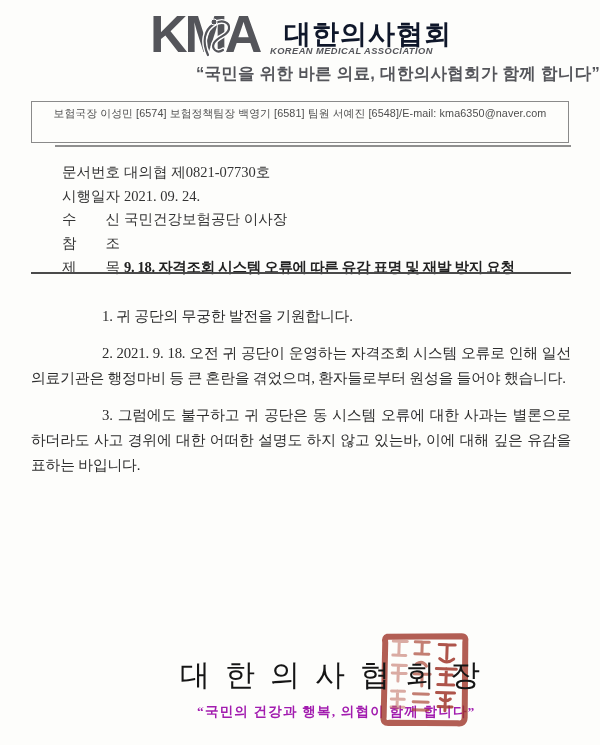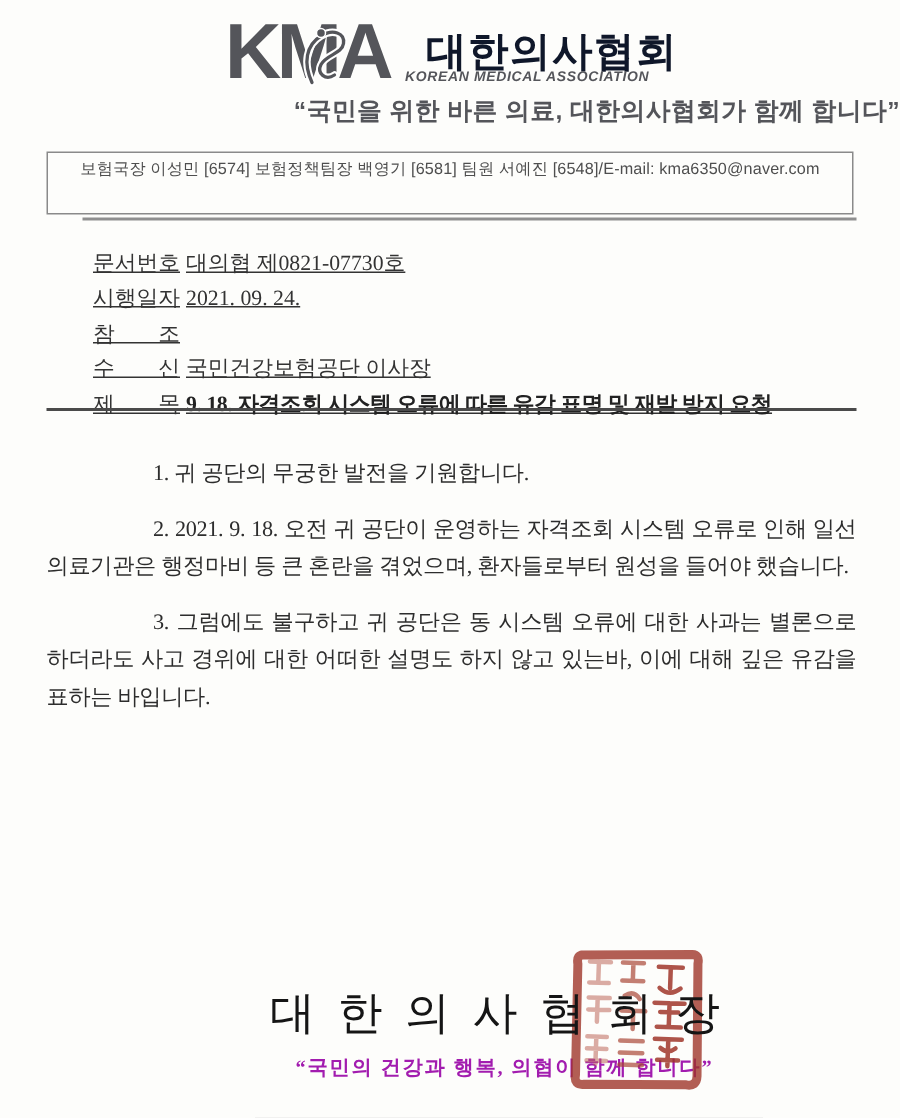--- a/index.html
+++ b/index.html
@@ -39,21 +39,21 @@
     text-align:center; padding-top:4px; letter-spacing:0.1px;
     white-space:nowrap;
   }
   .header-rule {
     position:absolute; left:55px; width:516px; top:145px; height:2.2px;
     background:#8f8f8f;
   }
 
   
   .meta { position:absolute; left:62px; right:28px; top:161px; font-size:14.5px; color:#333; }
-  .meta-row { height:23.6px; display:flex; align-items:flex-end; white-space:nowrap;text-decoration:underline; }
+  .meta-row { height:23.6px; display:flex; align-items:center; white-space:nowrap; }
   .meta-label { display:inline-block; min-width:58px; margin-right:4px; }
   .meta-value { display:inline-block; }
   .meta-row.title-row .meta-value { font-weight:bold; letter-spacing:-0.3px; color:#222; }
   .title-rule {
     position:absolute; left:31px; width:540px; top:272px; height:1.7px;
     background:#4a4a4a;
   }
 
   
   .body-text { position:absolute; left:31px; width:540px; top:294px; }
@@ -98,26 +98,26 @@
   <div class="meta">
     <div class="meta-row">
       <span class="meta-label">문서번호</span>
       <span class="meta-value">대의협 제0821-07730호</span>
     </div>
     <div class="meta-row">
       <span class="meta-label">시행일자</span>
       <span class="meta-value">2021. 09. 24.</span>
     </div>
     <div class="meta-row">
+      <span class="meta-label">수　　신</span>
+      <span class="meta-value">국민건강보험공단 이사장</span>
+    </div>
+    <div class="meta-row">
       <span class="meta-label">참　　조</span>
       <span class="meta-value"></span>
-    </div>
-    <div class="meta-row">
-      <span class="meta-label">수　　신</span>
-      <span class="meta-value">국민건강보험공단 이사장</span>
     </div>
     <div class="meta-row title-row">
       <span class="meta-label">제　　목</span>
       <span class="meta-value">9. 18. 자격조회 시스템 오류에 따른 유감 표명 및 재발 방지 요청</span>
     </div>
   </div>
   <div class="title-rule"></div>
 
   <div class="body-text">
     <p>1. 귀 공단의 무궁한 발전을 기원합니다.</p>

